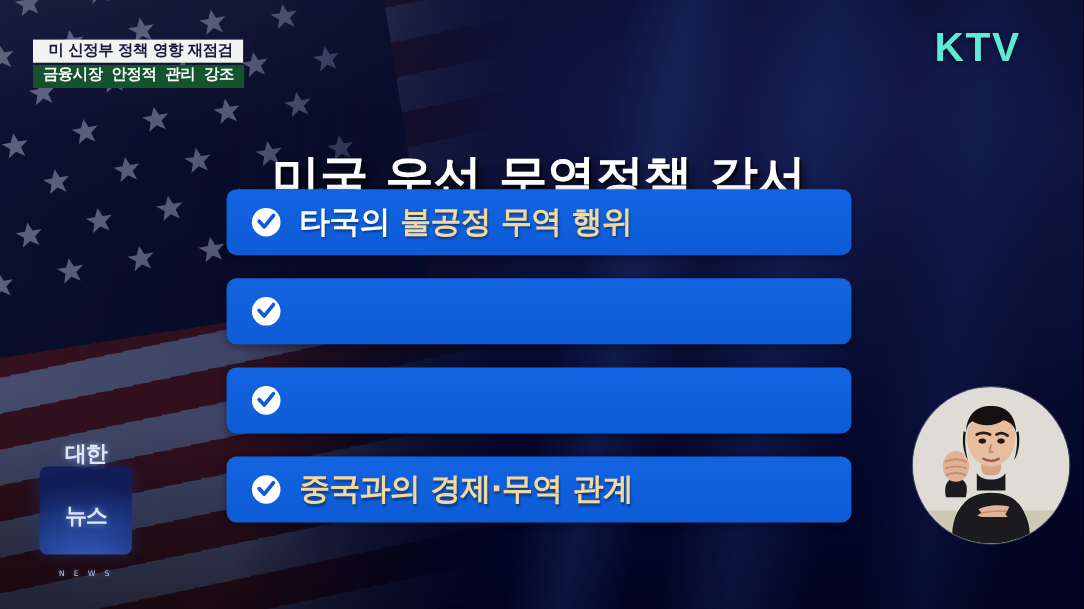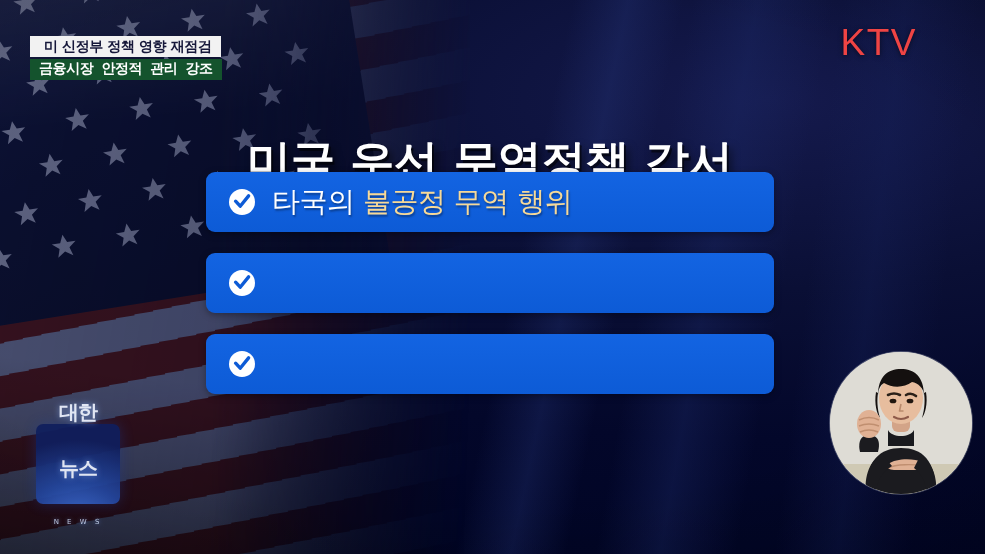--- a/index.html
+++ b/index.html
@@ -120,25 +120,25 @@
   }
   .banner-line.secondary {
     background: #14532d;
     color: #ffffff;
     font-family: Liberation Mono, monospace;
   }
 
   
   .ktv-logo {
     position: absolute;
-    right: 68px;
+    right: 57px;
     top: 22px;
-    color: #ef4444;
+    color: #5eead4;
     font-size: 37px;
-    font-weight: 400;
+    font-weight: 700;
     letter-spacing: 1.5px;
     font-family: "Liberation Sans", sans-serif;
     text-shadow: 0 1px 5px rgba(0,0,0,0.6);
   }
 
   
   .headline {
     position: absolute;
     left: 247px;
     top: 84px;
@@ -175,21 +175,21 @@
   }
   .check-icon {
     width: 28px;
     height: 28px;
     flex: 0 0 28px;
     margin-right: 16px;
     display: block;
   }
   .bullet-text {
     font-size: 28px;
-    font-weight: 400;
+    font-weight: 700;
     letter-spacing: -0.5px;
     white-space: nowrap;
     line-height: 1;
     text-shadow: 1px 2px 2px rgba(0,0,0,0.35);
   }
   .seg-white { color: #ffffff; }
   .seg-gold  { color: #f6d998; }
 
   
   .watermark {
@@ -350,20 +350,29 @@
       </svg>
     </div>
 
     <div class="bullet-row">
       <svg class="check-icon" viewBox="0 0 28 28">
         <circle cx="14" cy="14" r="13" fill="#ffffff"></circle>
         <path d="M7.6 13.2 L12.2 18.2 L20.6 7.9" fill="none" stroke="#0d5bd6" stroke-width="3.4" stroke-linecap="round" stroke-linejoin="round"></path>
       </svg>
     </div>
 
+    <div class="bullet-row">
+      <svg class="check-icon" viewBox="0 0 28 28">
+        <circle cx="14" cy="14" r="13" fill="#ffffff"></circle>
+        <path d="M7.6 13.2 L12.2 18.2 L20.6 7.9" fill="none" stroke="#0d5bd6" stroke-width="3.4" stroke-linecap="round" stroke-linejoin="round"></path>
+      </svg>
+      <div class="bullet-text">
+        <span class="seg-gold">중국과의 경제·무역 관계</span>
+      </div>
+    </div>
 
   </div>
 
   <div class="watermark">
     <div class="wm-line1">대한</div>
     <div class="wm-line2">뉴스</div>
     <div class="wm-sub">N E W S</div>
   </div>
 
   <div class="signer">

